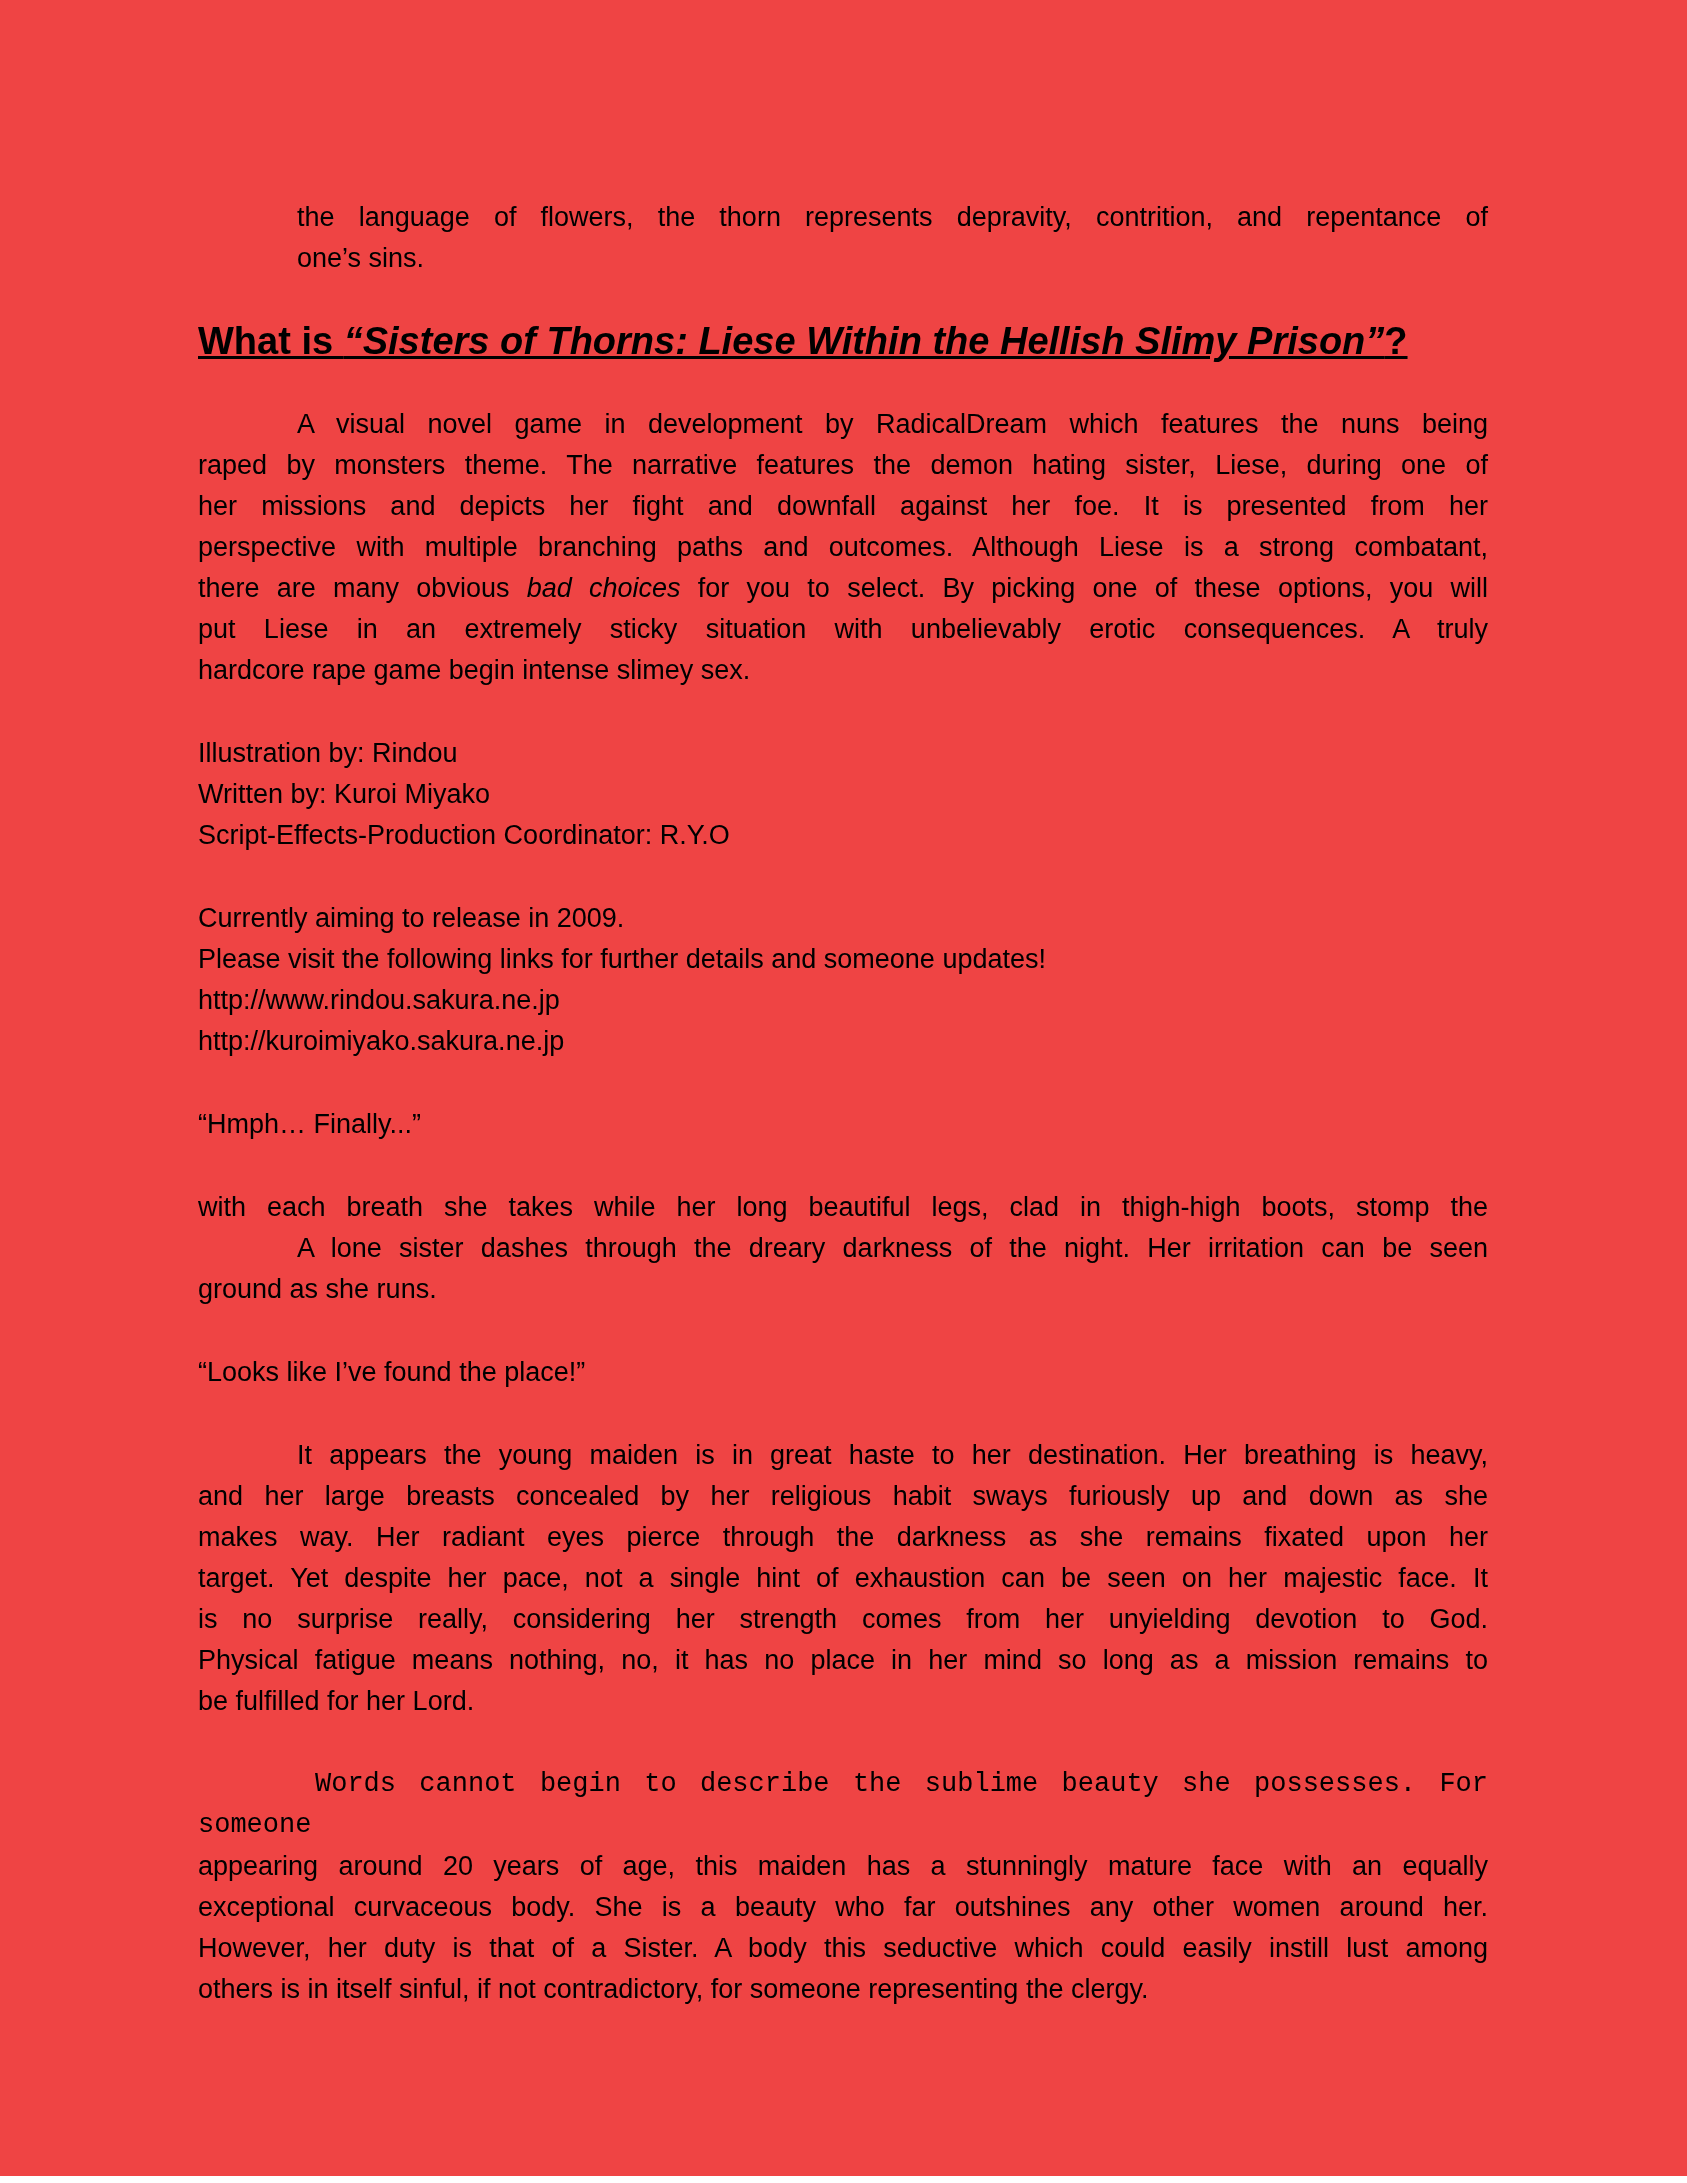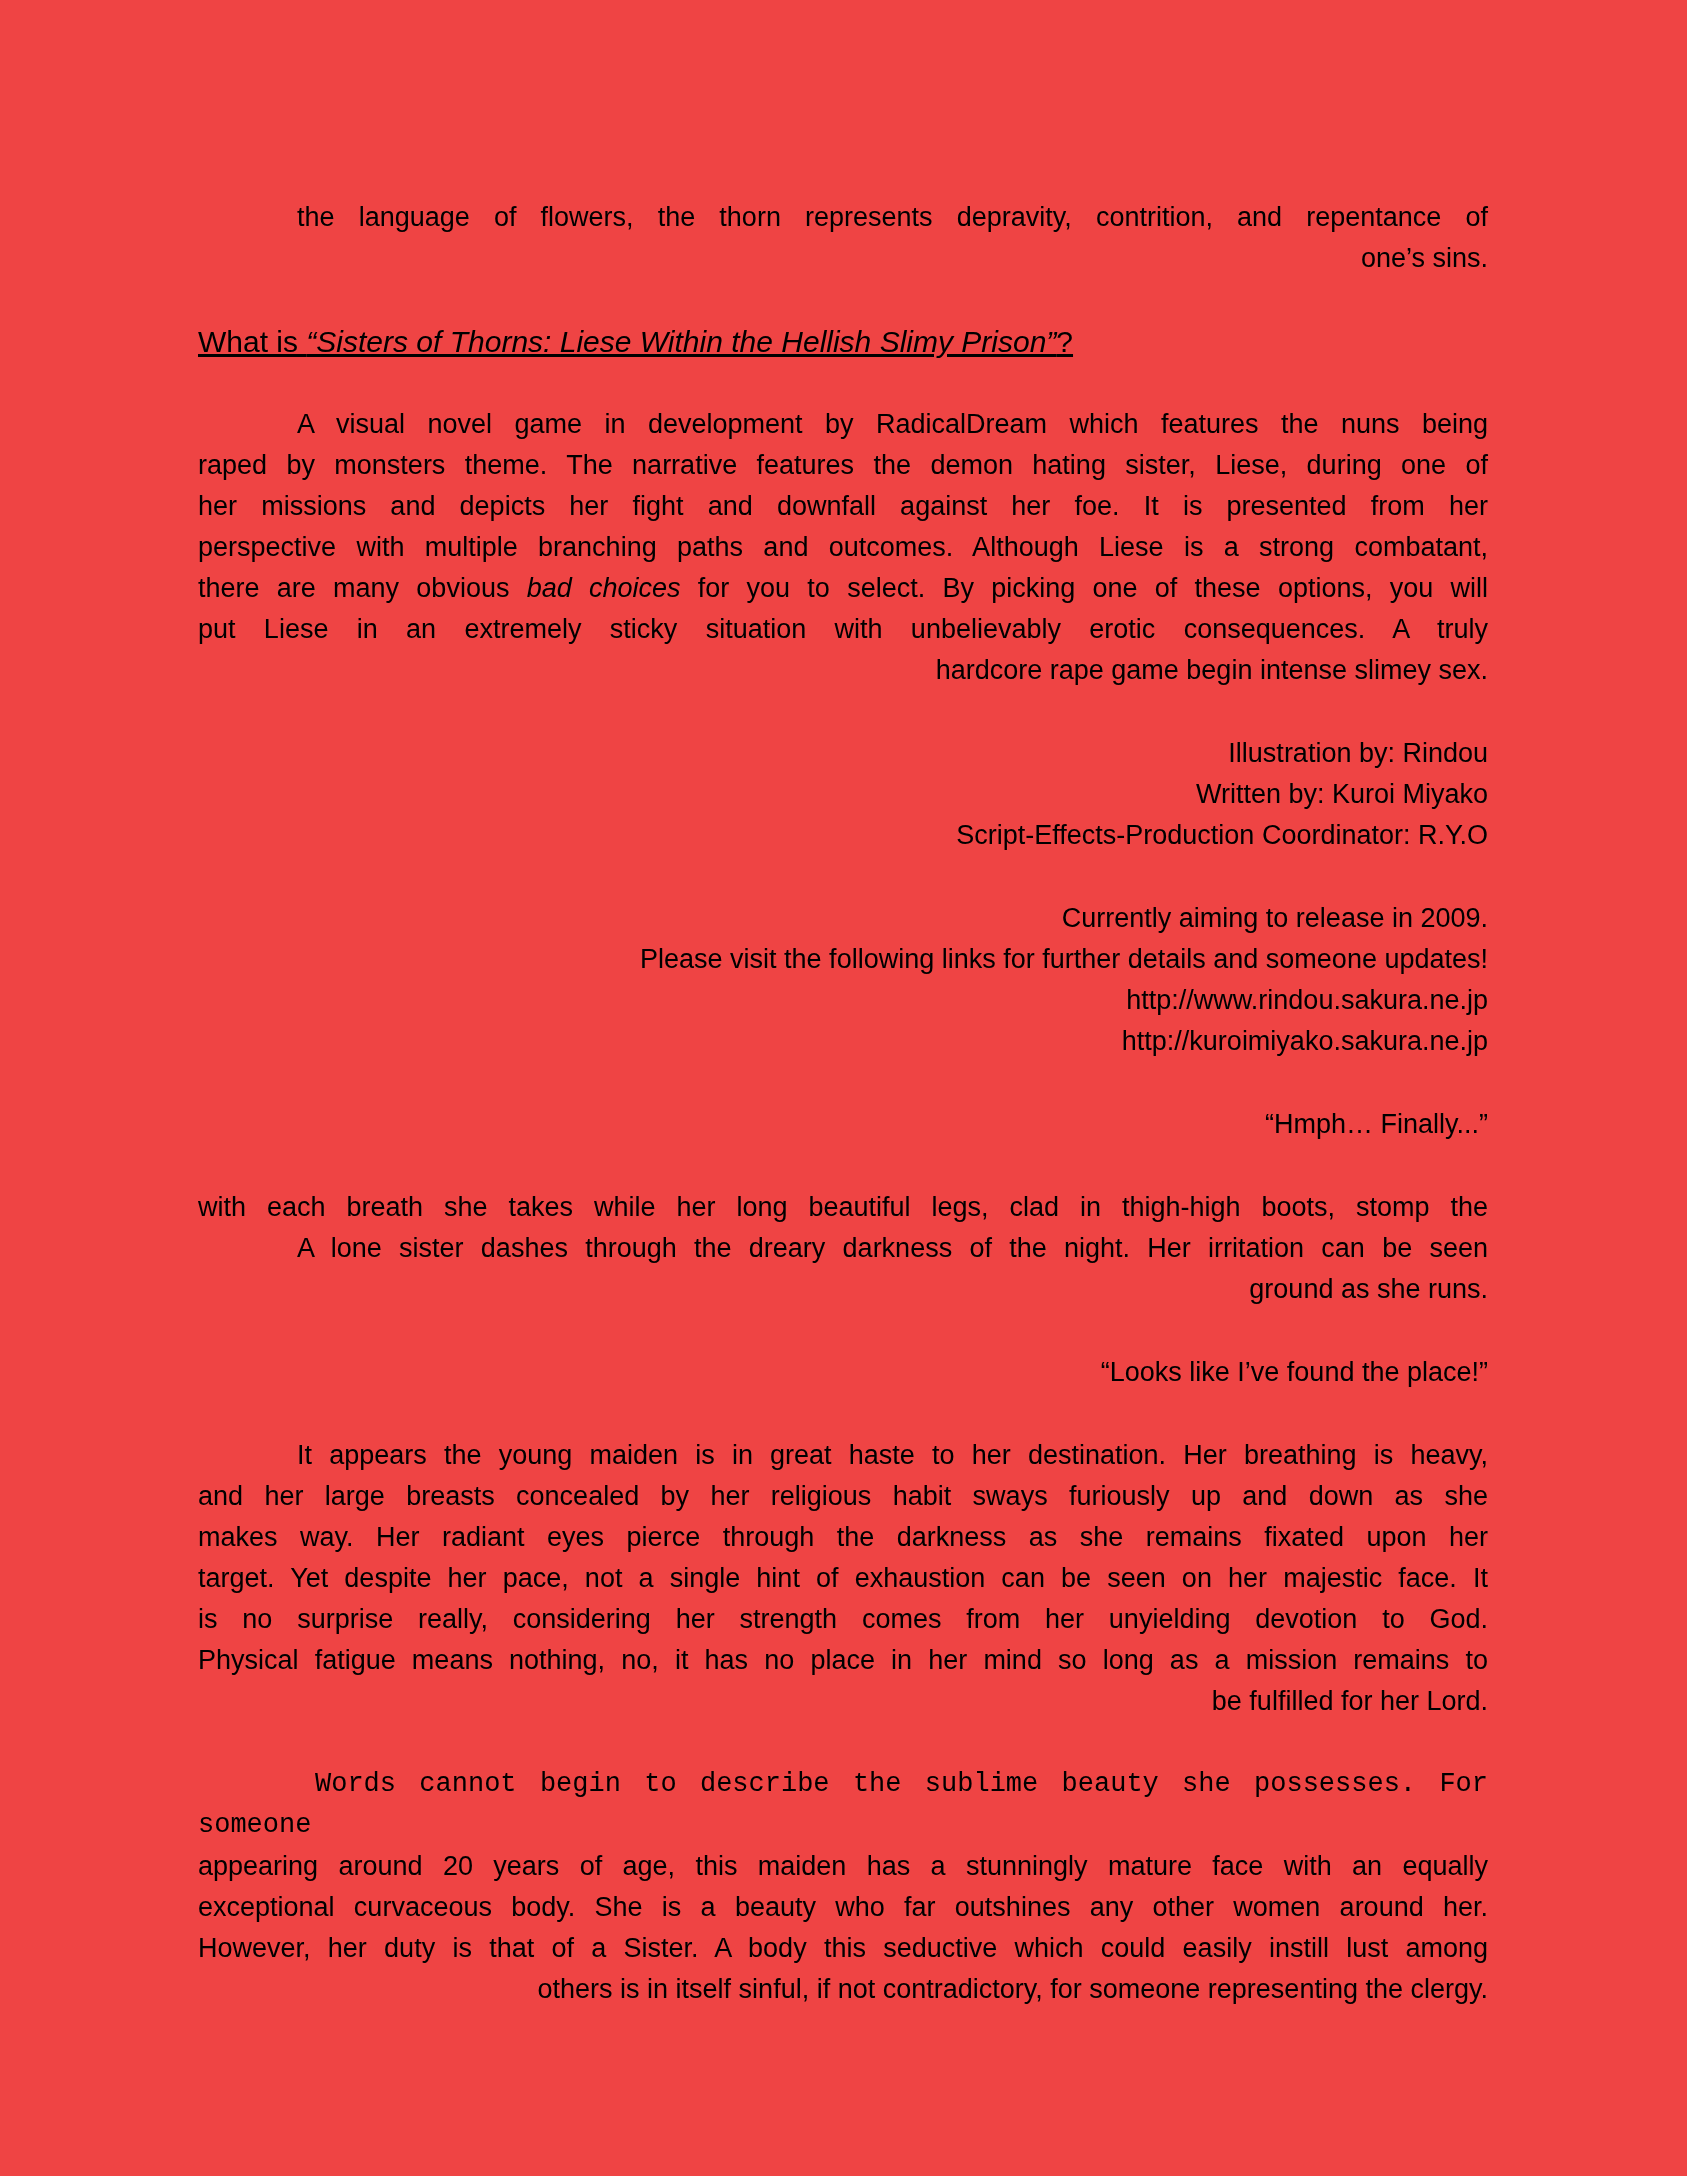--- a/index.html
+++ b/index.html
@@ -27,33 +27,33 @@
   .block {
     margin-bottom: 42px;
   }
   .block:last-child {
     margin-bottom: 0;
   }
   .cont {
     margin-left: 99px; 
   }
   .line {
-    text-align: right;
+    text-align: left;
   }
   .line.just {
     text-align: justify;
     text-align-last: justify;
   }
   em {
     font-style: italic;
     font-weight: inherit;
   }
   .heading {
-    font-weight: normal;
-    font-size: 30px;
+    font-weight: bold;
+    font-size: 38px;
   }
   .hl {
     text-decoration: underline;
   }
   .it {
     font-style: italic;
   }
 </style>
 </head>
 <body>

